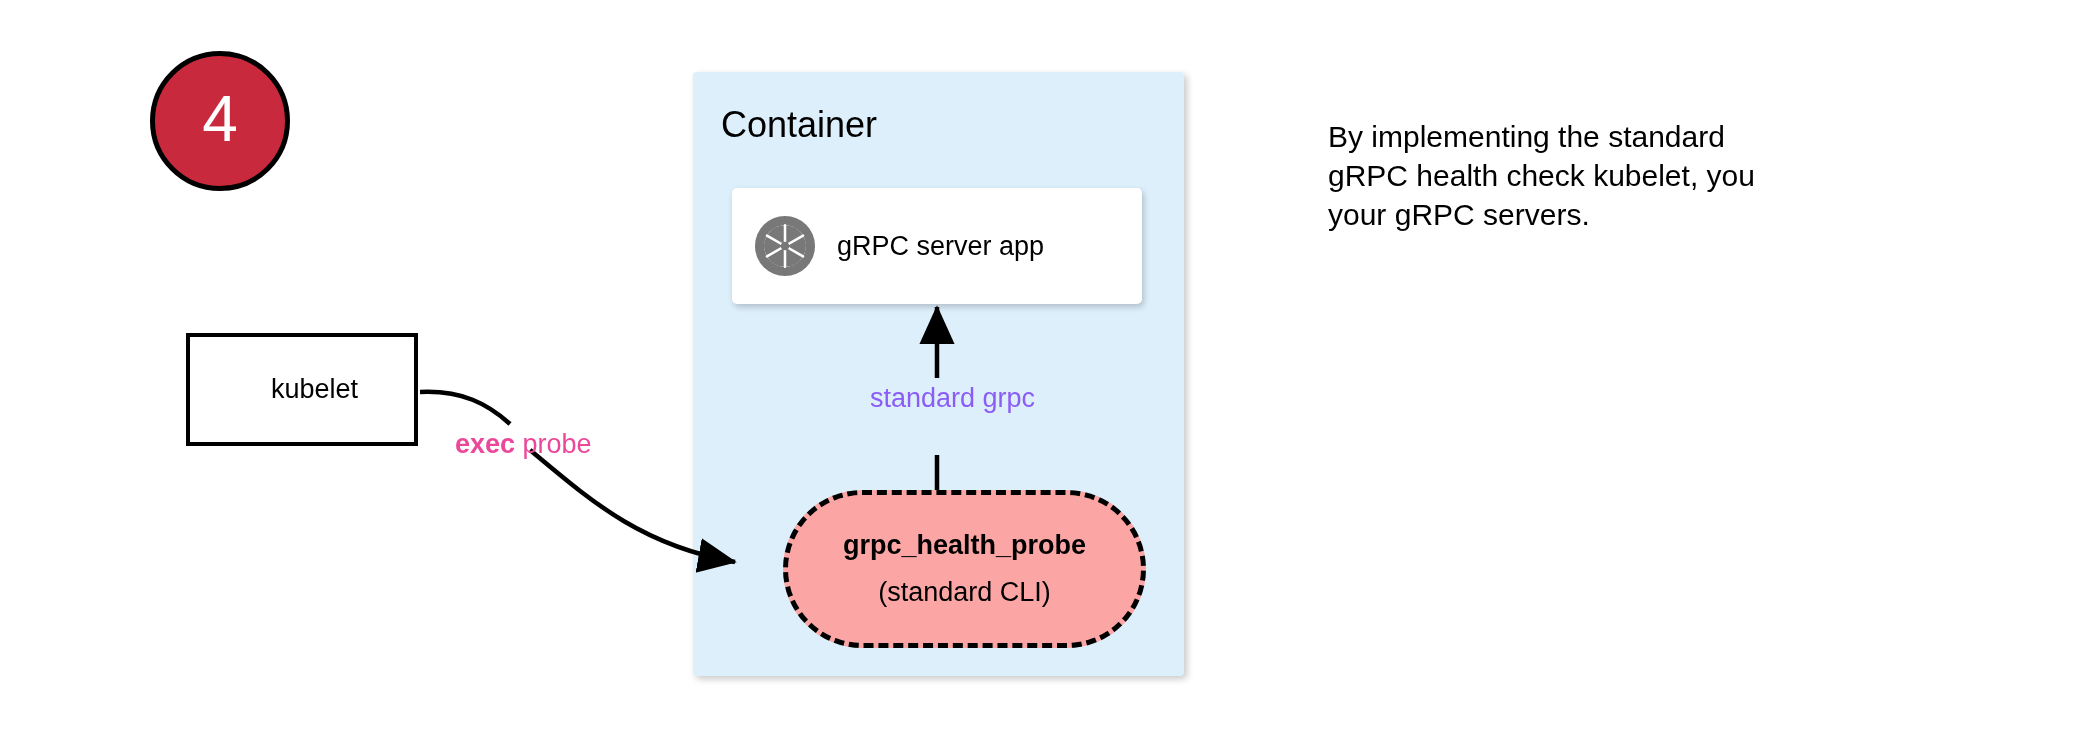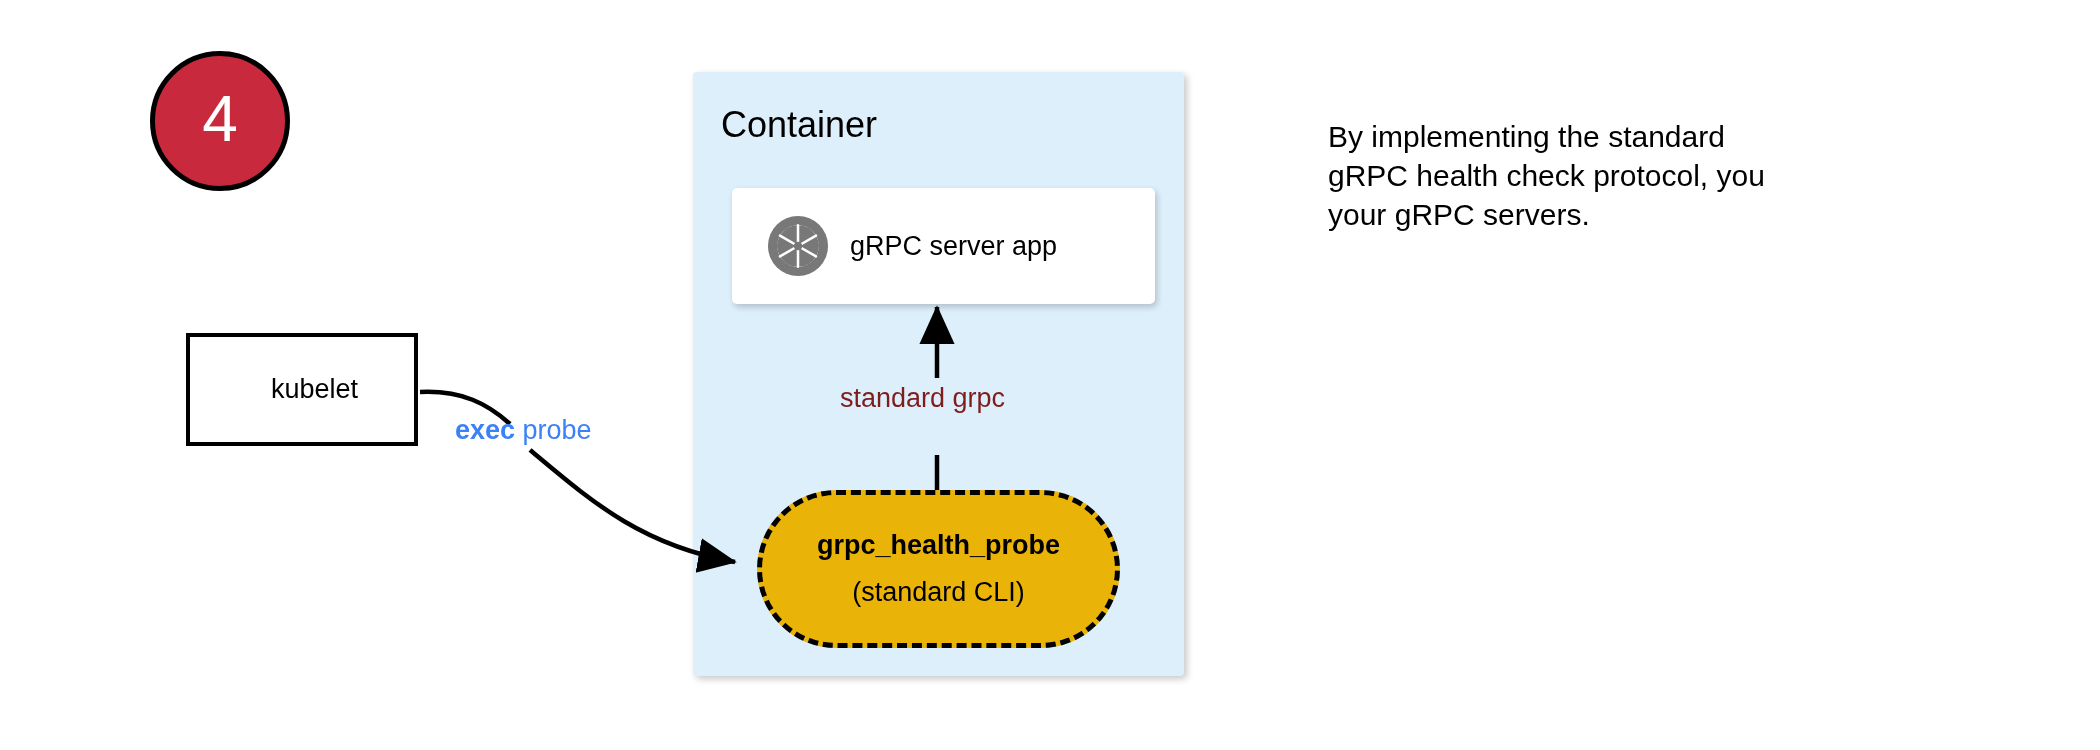--- a/index.html
+++ b/index.html
@@ -70,21 +70,20 @@
     position: absolute;
     left: 732px;
     top: 188px;
     width: 410px;
     height: 116px;
     background: #ffffff;
     border-radius: 5px;
     box-shadow: 2px 3px 6px rgba(0,0,0,0.20);
     display: flex;
     align-items: center;
-    padding-left: 13px;
   }
   .aperture-icon {
     width: 62px;
     height: 62px;
     margin-left: 22px;
     flex: none;
     display: block;
   }
   .server-card-label {
     font-size: 27px;
@@ -112,50 +111,50 @@
   .kubelet-label {
     font-size: 27px;
     line-height: 1;
     color: #000000;
   }
 
   
   .exec-probe-label {
     position: absolute;
     left: 455px;
-    top: 417px;
-    font-size: 27px;
-    line-height: 1;
-    white-space: nowrap;
-    color: #3b82f6;
+    top: 431px;
+    font-size: 27px;
+    line-height: 1;
+    white-space: nowrap;
+    color: #ec4899;
   }
   .exec-probe-label .kw { font-weight: bold; }
 
   
   .protocol-label {
     position: absolute;
     left: 840px;
     top: 378px;
     width: 195px;
-    text-align: left;
+    text-align: right;
     font-size: 27px;
     line-height: 40px;
-    color: #7f1d1d;
+    color: #8b5cf6;
   }
   .protocol-label span { display: block; }
 
   
   .probe-pill {
     position: absolute;
-    left: 757px;
+    left: 783px;
     top: 490px;
     width: 363px;
     height: 158px;
     box-sizing: border-box;
-    background: #eab308;
+    background: #fca5a5;
     border: 5px dashed #000000;
     border-radius: 79px;
     display: flex;
     flex-direction: column;
     align-items: center;
     justify-content: center;
   }
   .probe-pill-title {
     font-size: 27px;
     line-height: 1;
@@ -258,17 +257,17 @@
     <span>standard grpc</span>
   </div>
 
   <div class="probe-pill">
     <span class="probe-pill-title">grpc_health_probe</span>
     <span class="probe-pill-subtitle">(standard CLI)</span>
   </div>
 
   <div class="note-text">
     <span>By implementing the standard</span>
-    <span>gRPC health check protocol, you</span>
+    <span>gRPC health check kubelet, you</span>
     <span>your gRPC servers.</span>
   </div>
 
 </div>
 
 </body></html>

